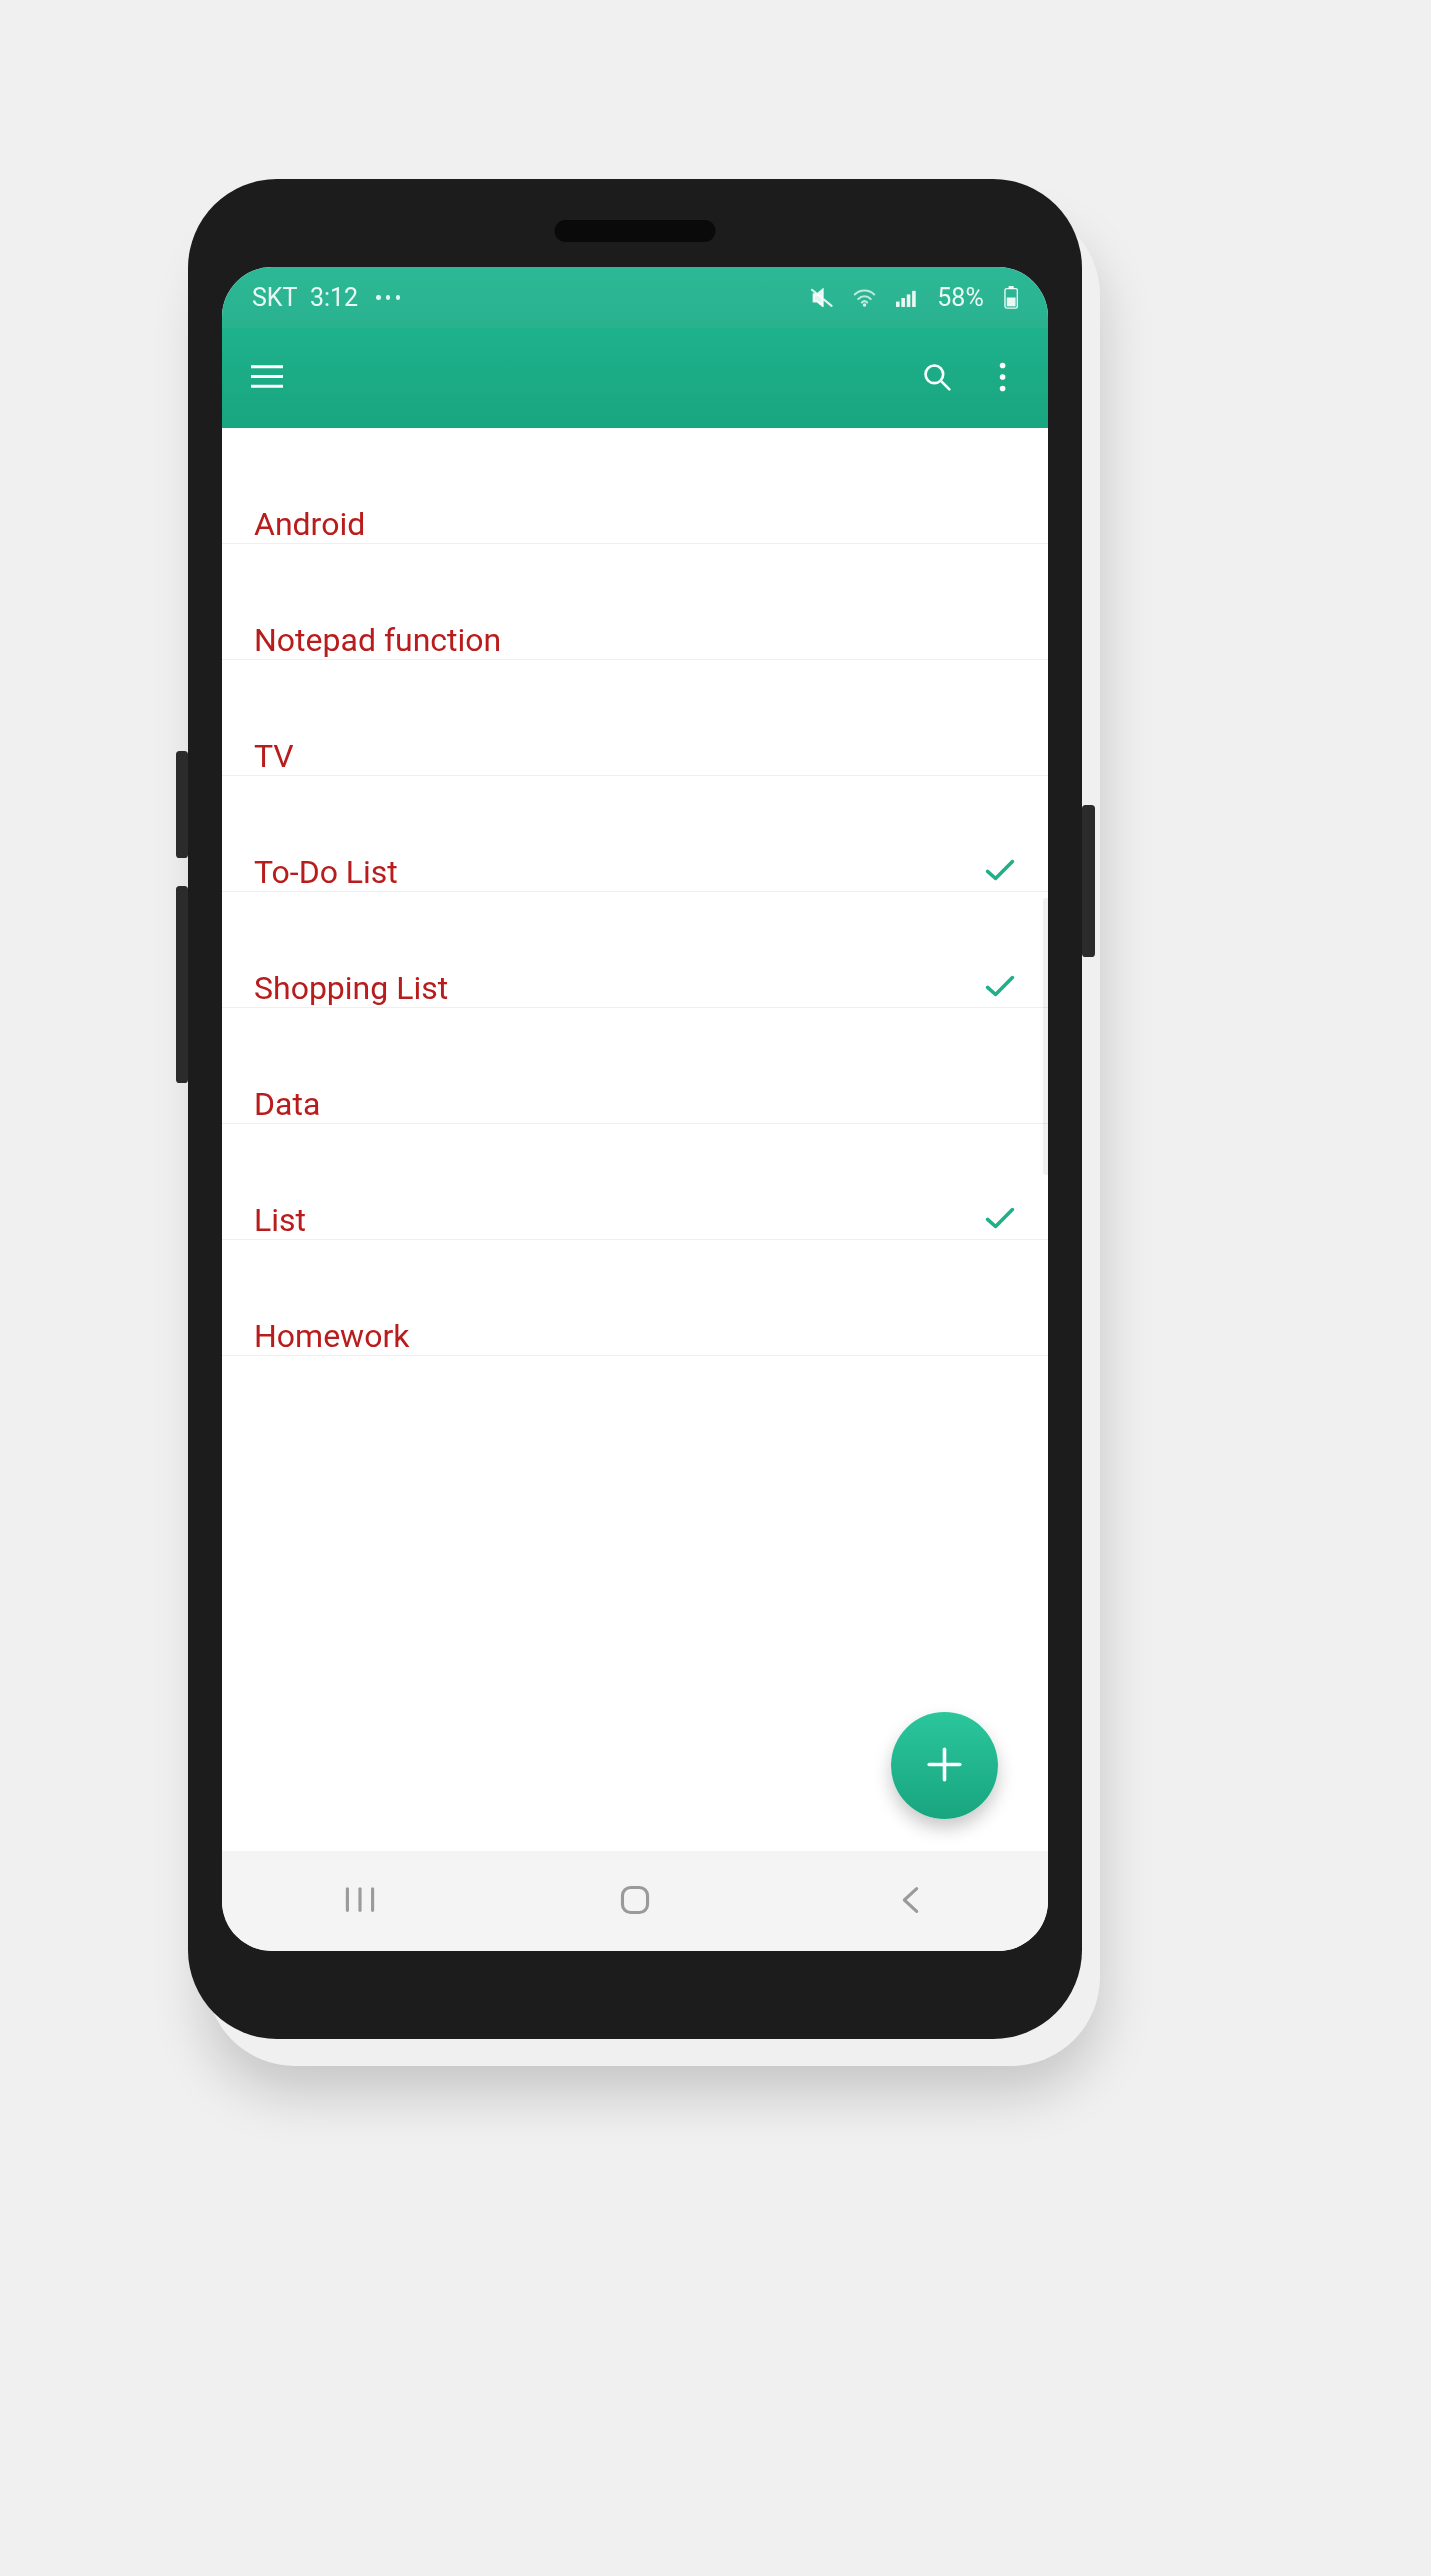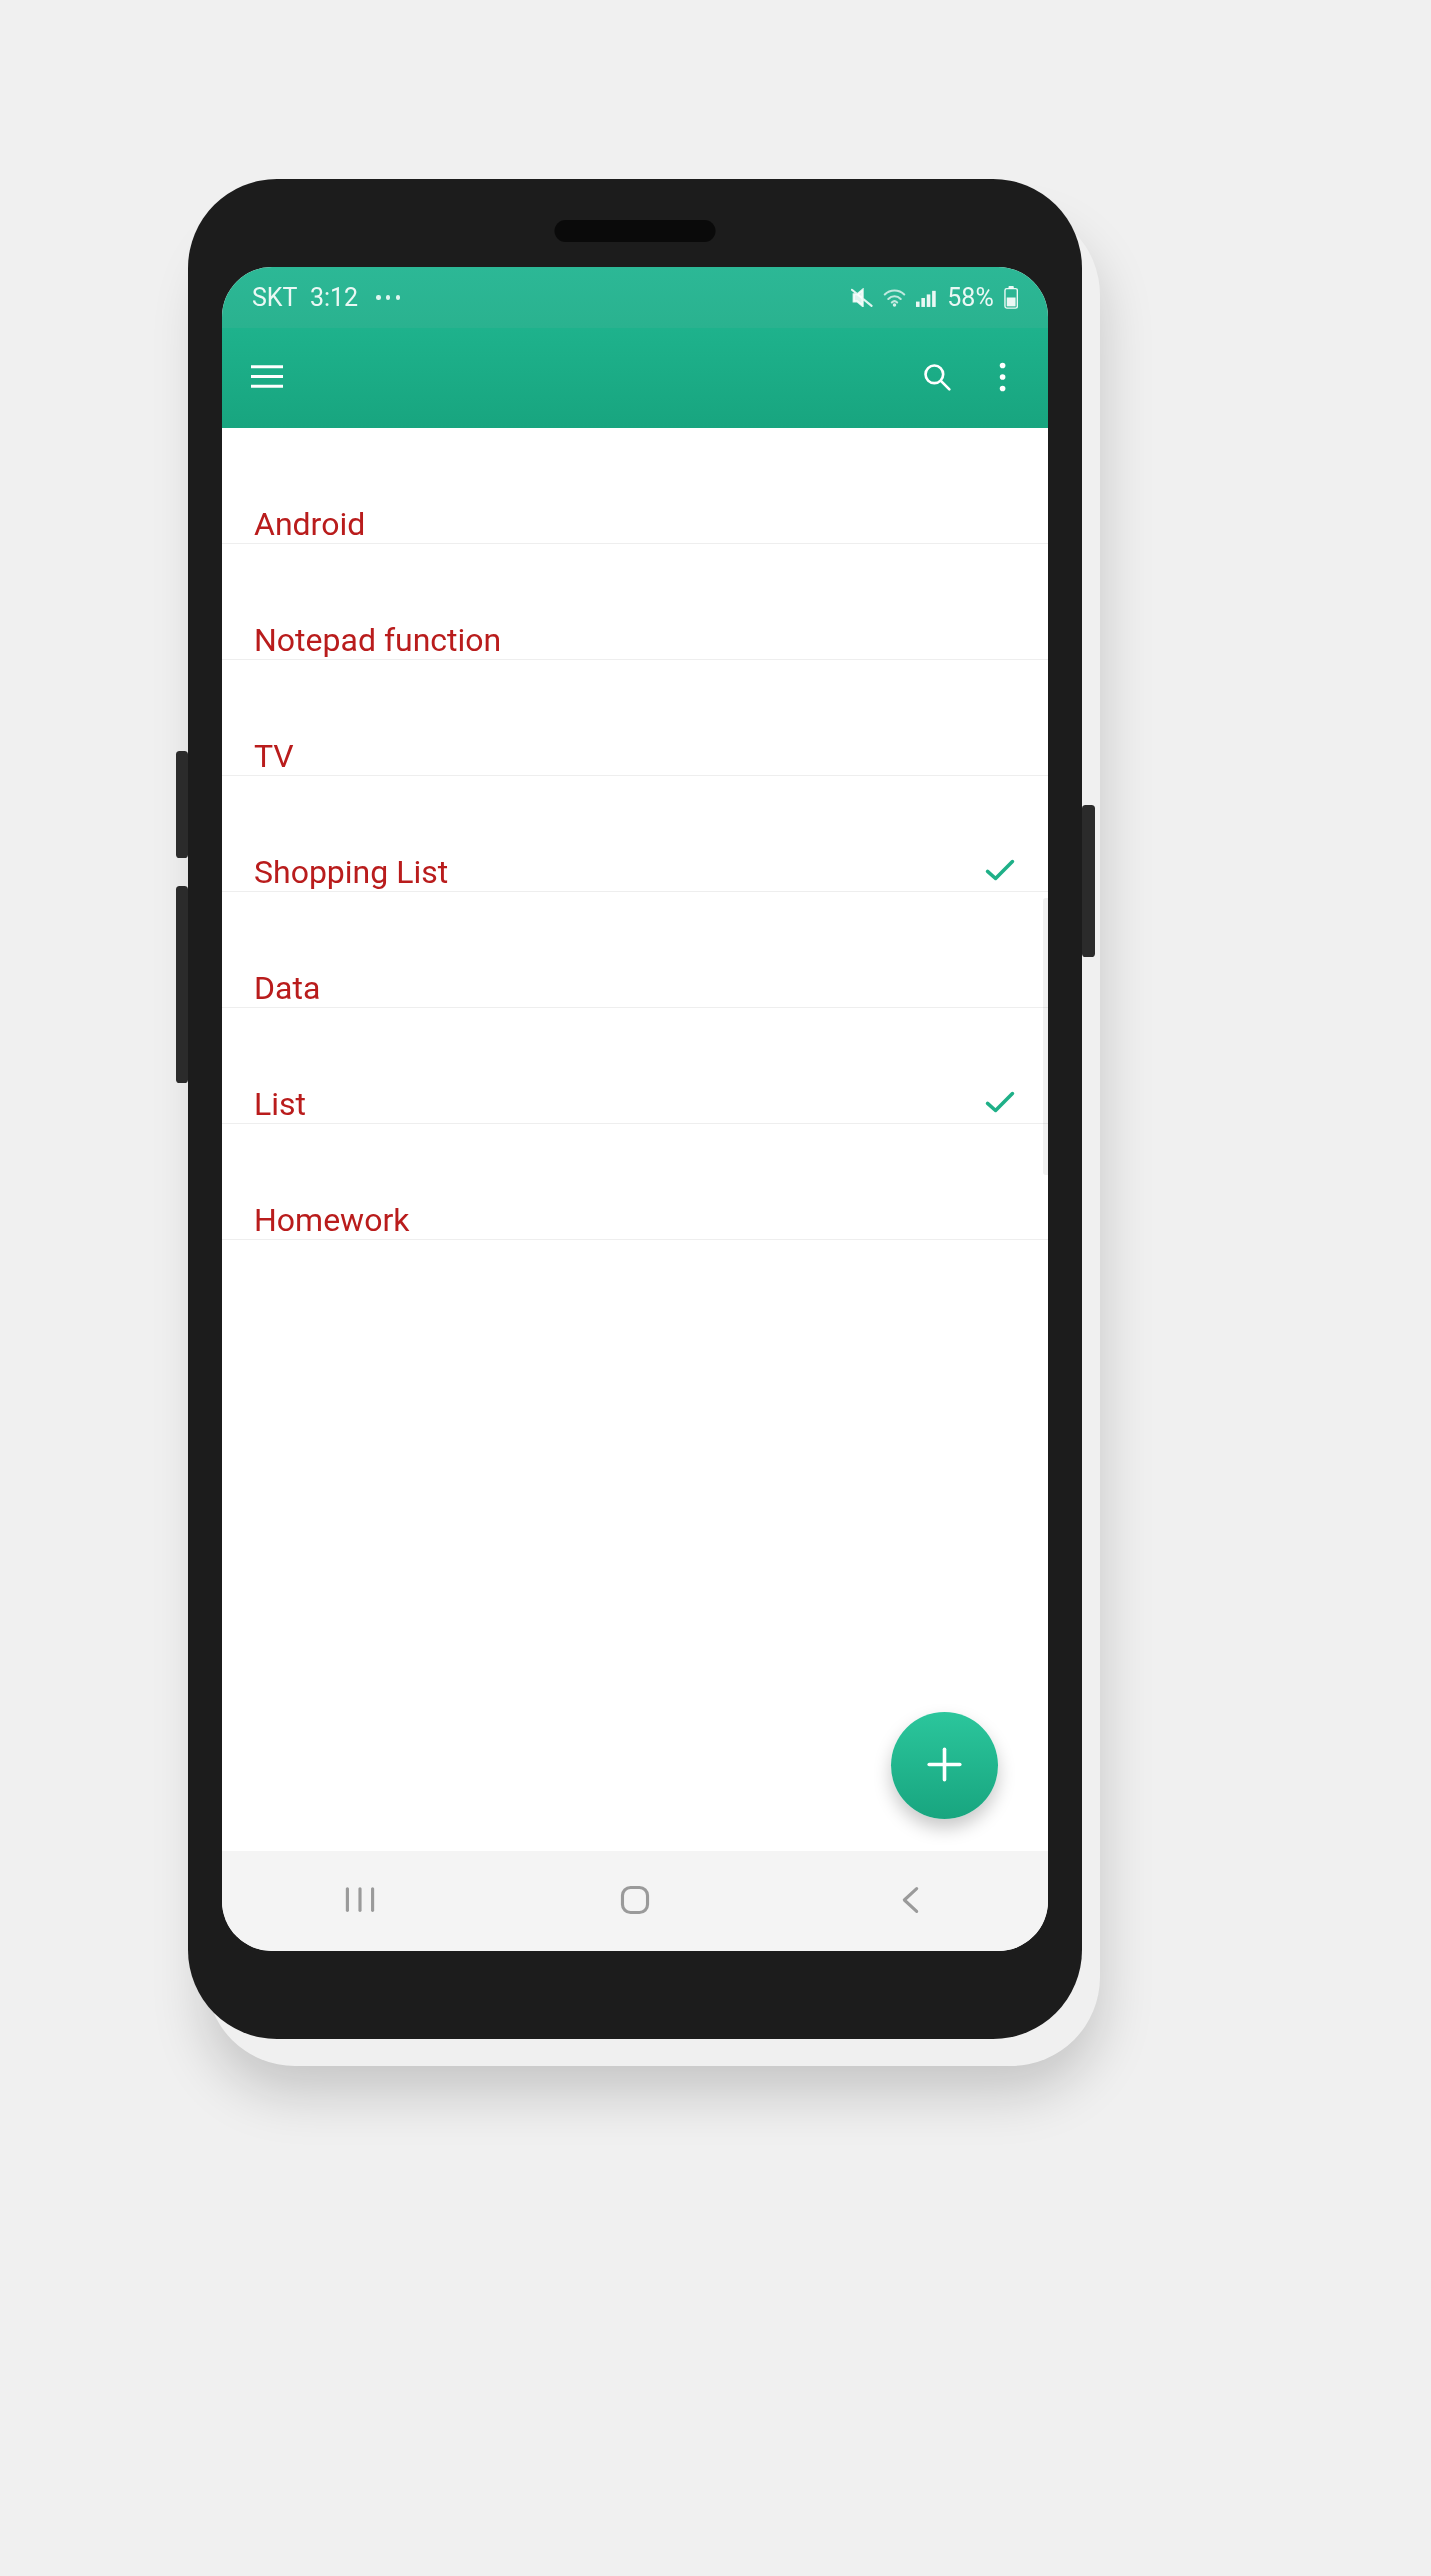--- a/index.html
+++ b/index.html
@@ -75,21 +75,21 @@
     display: flex;
     align-items: center;
     padding: 0 30px;
     color: rgba(255,255,255,0.9);
     font-size: 25px;
     font-weight: 400;
   }
   .statusbar .left { display:flex; align-items:center; gap:12.5px; }
   .statusbar .dots { display:flex; gap:5.4px; margin-left:5.4px;}
   .statusbar .dots span { width:4.5px; height:4.5px; border-radius:50%; background:rgba(255,255,255,0.85); }
-  .statusbar .right { margin-left:auto; display:flex; align-items:center; gap:10px; }
+  .statusbar .right { margin-left:auto; display:flex; align-items:center; gap:20px; }
   .statusbar svg { display:block; }
 
   
   .appbar {
     height: 100px;
     background: linear-gradient(180deg,#1eb28c 0%, #18a57f 100%);
     display: flex;
     align-items: center;
     padding: 0 27px;
     color: #fff;
@@ -243,20 +243,26 @@
           <div class="row">
             <span class="label">Android</span>
           </div>
           <div class="row">
             <span class="label">Notepad function</span>
           </div>
           <div class="row">
             <span class="label">TV</span>
           </div>
           <div class="row">
+            <span class="label">To-Do List</span>
+            <span class="check"><svg width="32" height="25" viewBox="0 0 36 28">
+                <polyline points="4,15 13,23 32,4" fill="none" stroke="#1fb088" stroke-width="4" stroke-linecap="round" stroke-linejoin="round"></polyline>
+              </svg></span>
+          </div>
+          <div class="row">
             <span class="label">Shopping List</span>
             <span class="check"><svg width="32" height="25" viewBox="0 0 36 28">
                 <polyline points="4,15 13,23 32,4" fill="none" stroke="#1fb088" stroke-width="4" stroke-linecap="round" stroke-linejoin="round"></polyline>
               </svg></span>
           </div>
           <div class="row">
             <span class="label">Data</span>
           </div>
           <div class="row">
             <span class="label">List</span>

